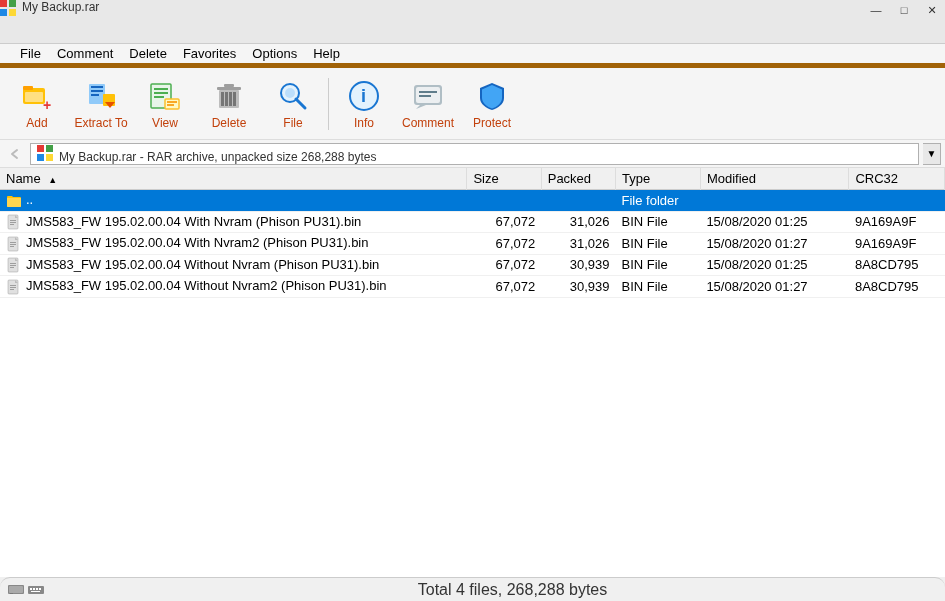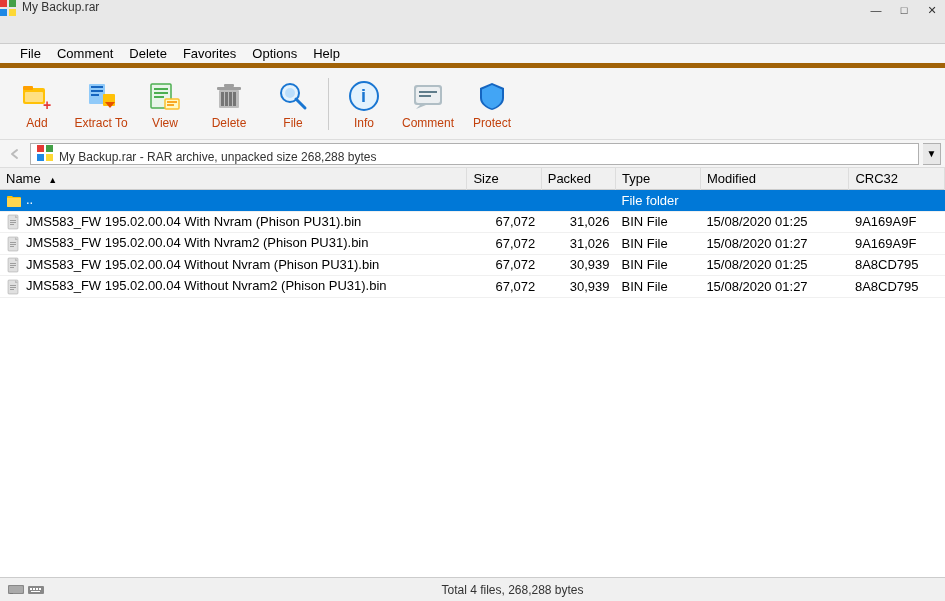--- a/index.html
+++ b/index.html
@@ -208,22 +208,23 @@
     .td-size, .td-packed { text-align: right; }
 
     
     #status-bar {
       height: 24px;
       background: #f0f0f0;
       border-top: 1px solid #ccc;
       display: flex;
       align-items: center;
       padding: 0 8px;
-      font-size: 12px;
+      font-size: 16px;
       color: #333;
+      border-radius: 10px;
     }
     #status-left {
       display: flex;
       align-items: center;
       gap: 4px;
       width: 80px;
     }
     #status-center {
       flex: 1;
       text-align: center;

